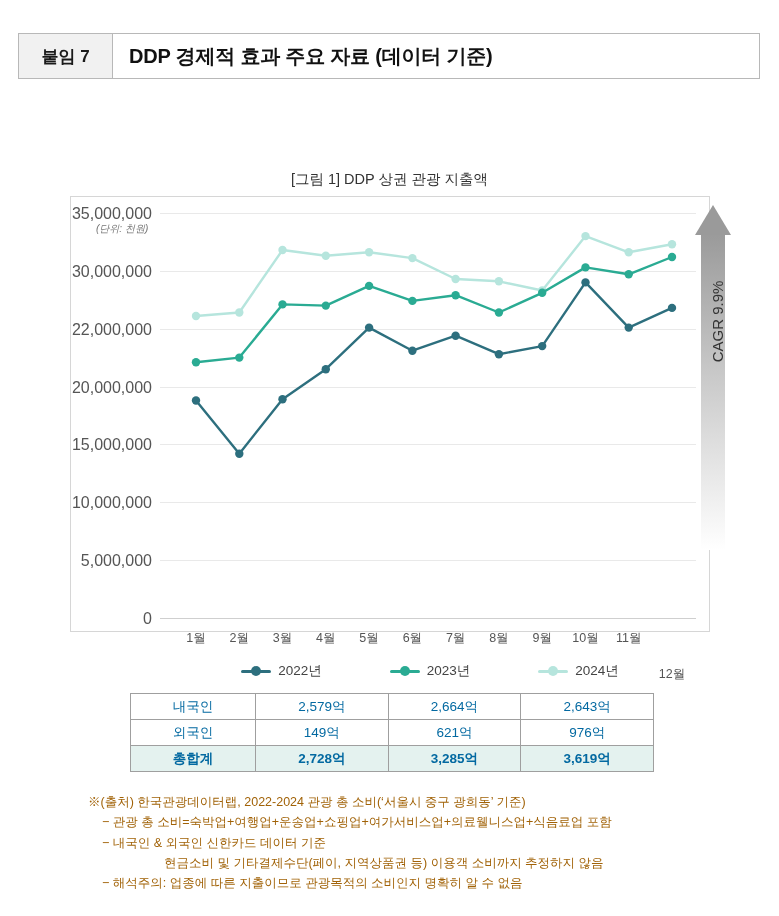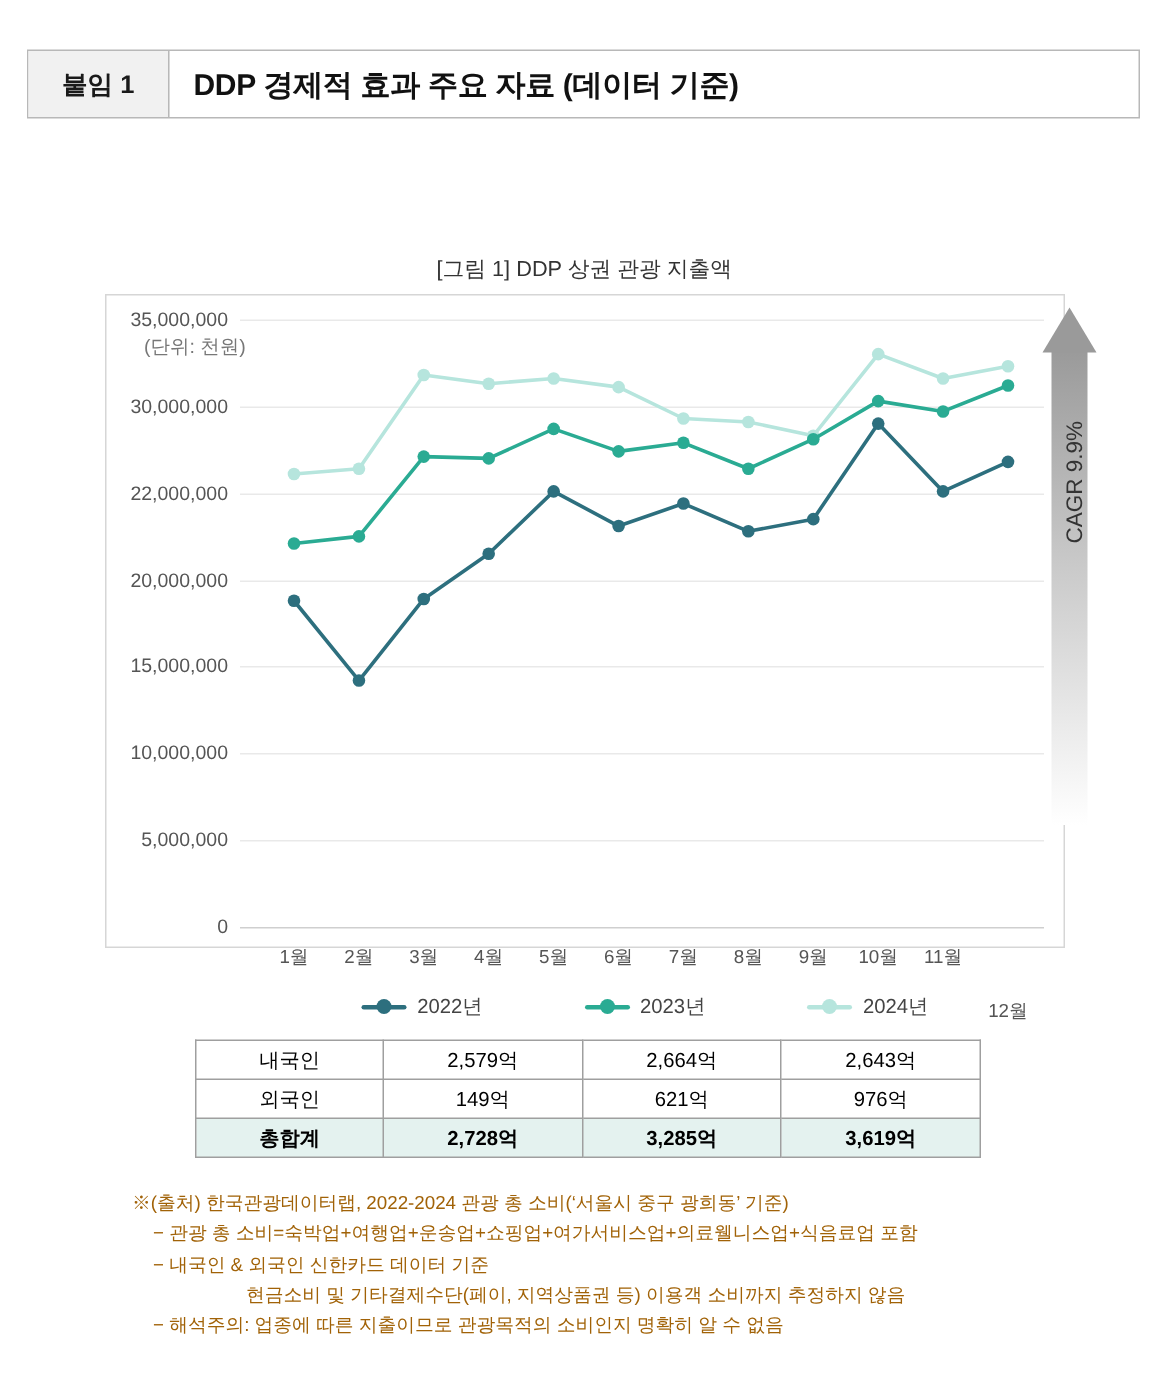--- a/index.html
+++ b/index.html
@@ -71,30 +71,31 @@
     width: 640px;
     height: 436px;
     border: 1px solid #d6d6d6;
     box-sizing: border-box;
     background: #fff;
   }
   .unit-label {
     position: absolute;
     left: 96px;
     top: 222px;
-    font-size: 13px;
+    font-size: 10px;
     color: #777;
+    font-style: italic;
   }
 
   
   .y-label {
     position: absolute;
     width: 86px;
     text-align: right;
-    font-size: 13px;
+    font-size: 16px;
     color: #555;
   }
   
   .gridline {
     position: absolute;
     left: 160px;
     width: 536px;
     height: 1px;
     background: #e9e9e9;
   }
@@ -190,21 +191,21 @@
     top: 693px;
     width: 524px;
     border-collapse: collapse;
     font-size: 13.5px;
   }
   .data-table td {
     border: 1px solid #9f9f9f;
     height: 23px;
     padding: 1px 10px;
     text-align: center;
-    color: #000000;
+    color: #0369a1;
   }
   .data-table td.rowhead {
     width: 104px;
     font-weight: normal;
   }
   .data-table tr.total td {
     background: #e4f2ef;
     font-weight: bold;
   }
 
@@ -219,21 +220,21 @@
     line-height: 1.62;
   }
   .footnotes .fn { white-space: nowrap; }
   .footnotes .indent1 { padding-left: 14px; }
   .footnotes .indent2 { padding-left: 76px; }
 </style>
 </head>
 <body>
 
 <div class="header-wrap">
-  <div class="header-tag">붙임 1</div>
+  <div class="header-tag">붙임 7</div>
   <div class="header-title">DDP 경제적 효과 주요 자료 (데이터 기준)</div>
 </div>
 
 <div class="fig-title">[그림 1] DDP 상권 관광 지출액</div>
 
 <div class="chart-panel"></div>
 <div class="unit-label">(단위: 천원)</div>
 
 <div id="axes-layer">
     <div class="y-label" style="left: 66px; top: 610px;">0</div>

